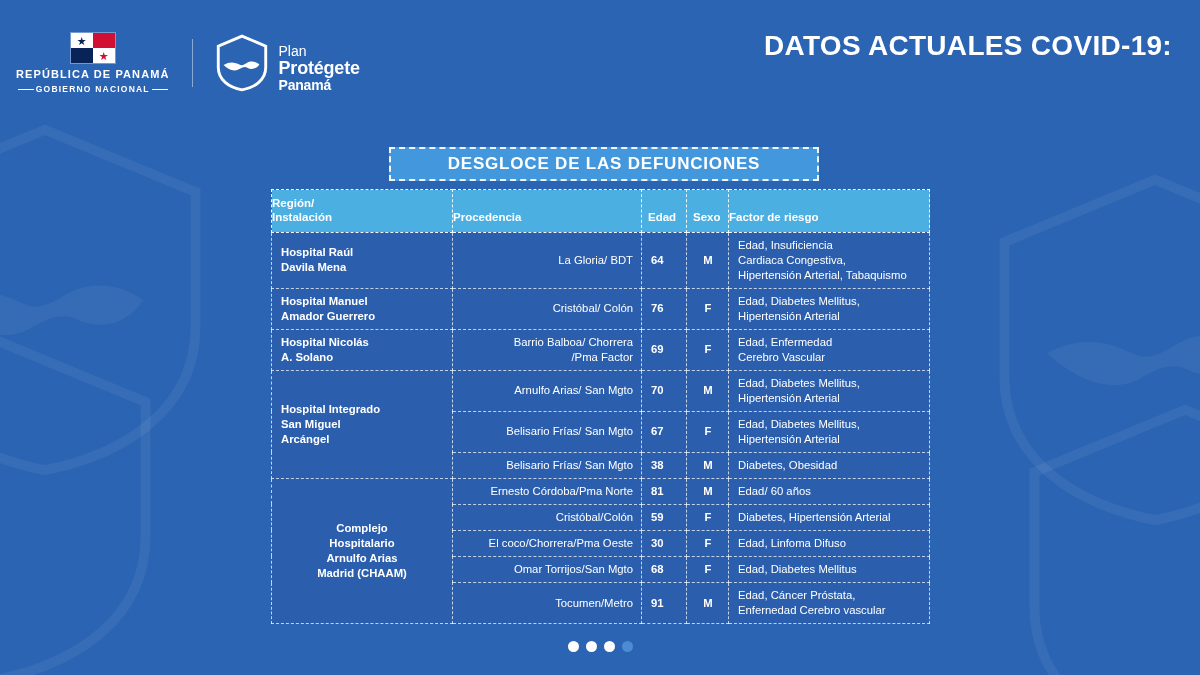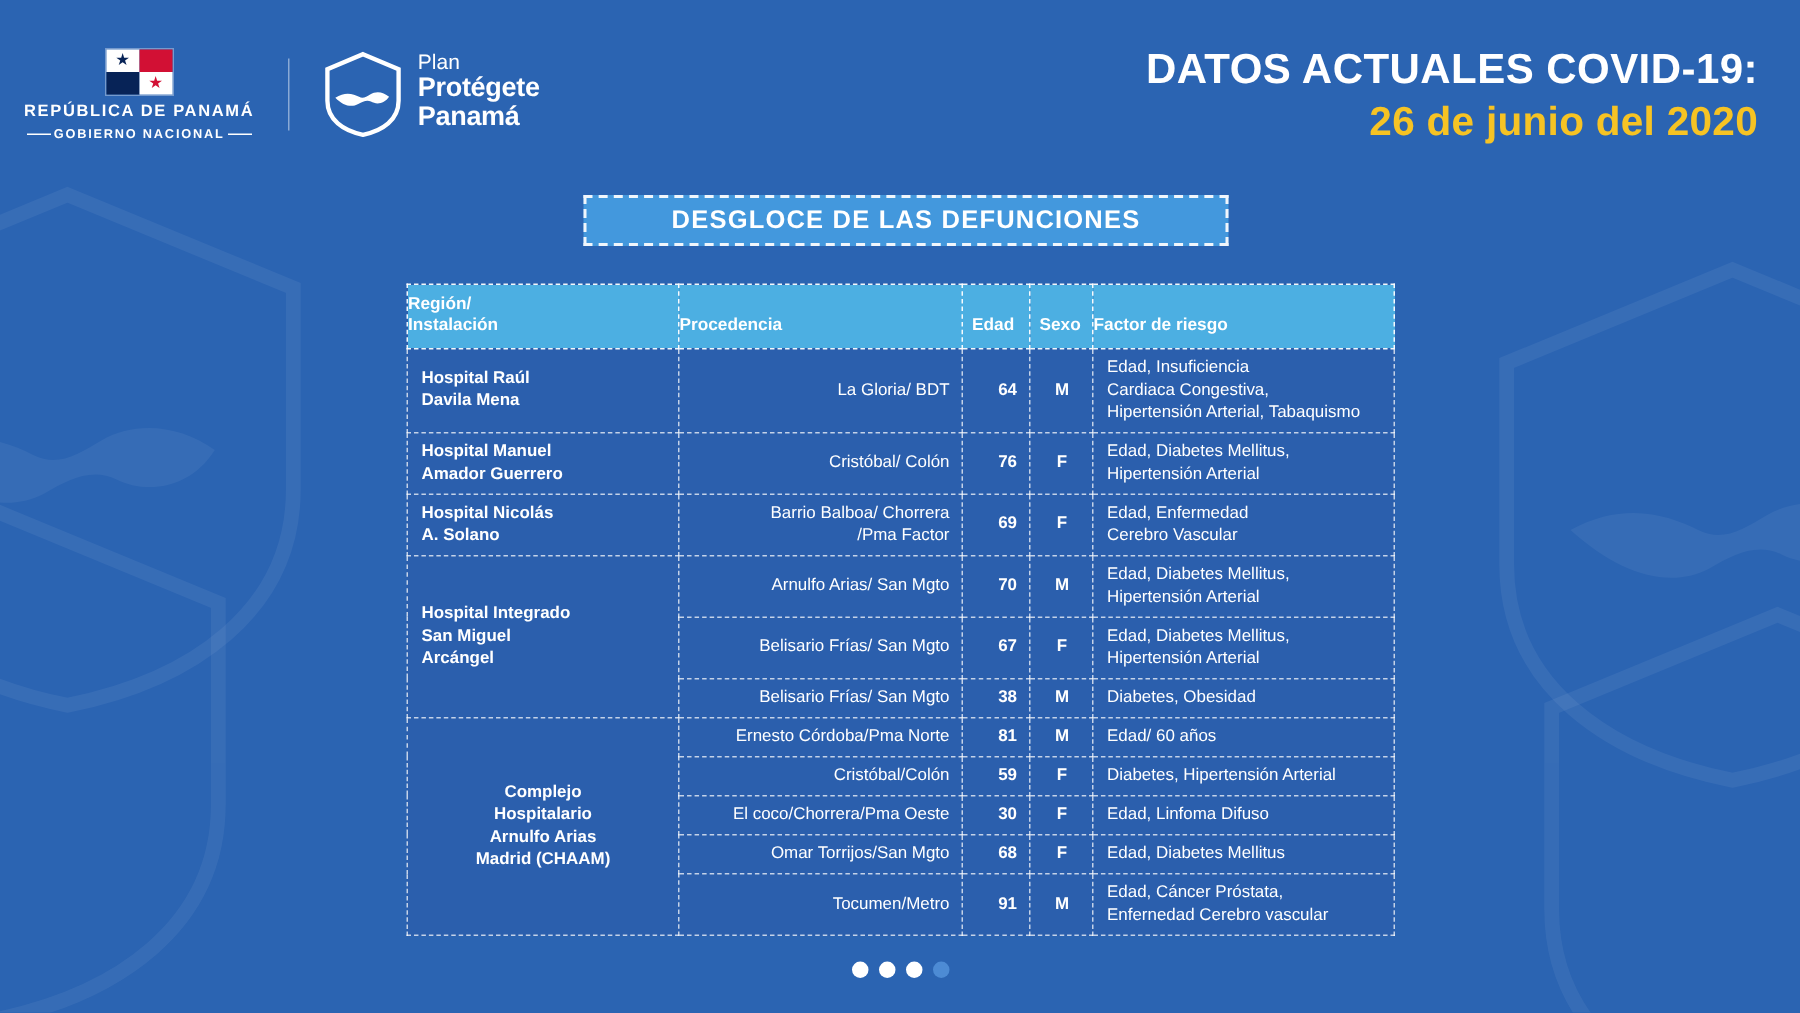--- a/index.html
+++ b/index.html
@@ -99,29 +99,29 @@
     background: #ffffff;
   }
 
   .divider-v {
     width: 1px; height: 48px;
     background: rgba(255,255,255,0.45);
   }
 
   .plan-block {
     display: flex;
-    align-items: flex-start;
+    align-items: flex-end;
     gap: 10px;
   }
   .plan-shield { width: 54px; height: 58px; }
   .plan-shield svg { width: 100%; height: 100%; display: block; }
   .plan-words { line-height: 1.0; }
   .plan-w1 { font-size: 14px; font-weight: normal; letter-spacing: 0px; }
   .plan-w2 { font-size: 18px; font-weight: bold; letter-spacing: -0.2px; margin-top: 1px; }
-  .plan-w3 { font-size: 18px; font-weight: bold; letter-spacing: -0.2px; margin-top: 1px; }
+  .plan-w3 { font-size: 14px; font-weight: bold; letter-spacing: -0.2px; margin-top: 1px; }
 
   .header-right {
     position: absolute;
     right: 28px; top: 30px;
     text-align: right;
   }
   .hdr-line1 {
     font-size: 28px;
     font-weight: bold;
     letter-spacing: 0.3px;
@@ -133,21 +133,21 @@
     font-weight: bold;
     letter-spacing: 0.2px;
     color: #f6c324;
     margin-top: 4px;
     white-space: nowrap;
   }
 
   
   .banner-wrap {
     position: absolute;
-    left: 389px; top: 130px;
+    left: 389px; top: 147px;
     width: 430px; height: 34px;
     z-index: 3;
   }
   .banner {
     width: 100%; height: 100%;
     background: #4398dd;
     border: 2px dashed rgba(255,255,255,0.92);
     display: flex;
     align-items: center;
     justify-content: center;
@@ -207,21 +207,21 @@
     vertical-align: middle;
   }
   td.region {
     font-weight: bold;
     font-size: 12px;
     line-height: 1.35;
     vertical-align: middle;
   }
   td.region.centered { text-align: center; padding-left: 4px; padding-right: 4px; }
   td.proc   { font-weight: normal; text-align: right; }
-  td.edad   { color: #f2b01e; font-weight: bold; font-size: 11.5px; text-align: right; padding: 5px 2px; }
+  td.edad   { color: #f2b01e; font-weight: bold; font-size: 11.5px; text-align: left; padding: 5px 2px; }
   td.sexo   { font-weight: bold; text-align: center; padding: 5px 2px; }
   td.factor { font-weight: normal; }
 
   
   .dots {
     position: absolute;
     left: 0; right: 0;
     top: 641px;
     display: flex;
     justify-content: center;
@@ -300,21 +300,20 @@
         <div class="plan-w1">Plan</div>
         <div class="plan-w2">Protégete</div>
         <div class="plan-w3">Panamá</div>
       </div>
     </div>
 
   </div>
 
   <div class="header-right">
     <div class="hdr-line1">DATOS ACTUALES COVID-19:</div>
-    <div class="hdr-line2">26 de junio del 2020</div>
   </div>
 
 </div>
 
 <div class="banner-wrap">
   <div class="banner">
     <span class="banner-text">DESGLOCE DE LAS DEFUNCIONES</span>
   </div>
 </div>
 

